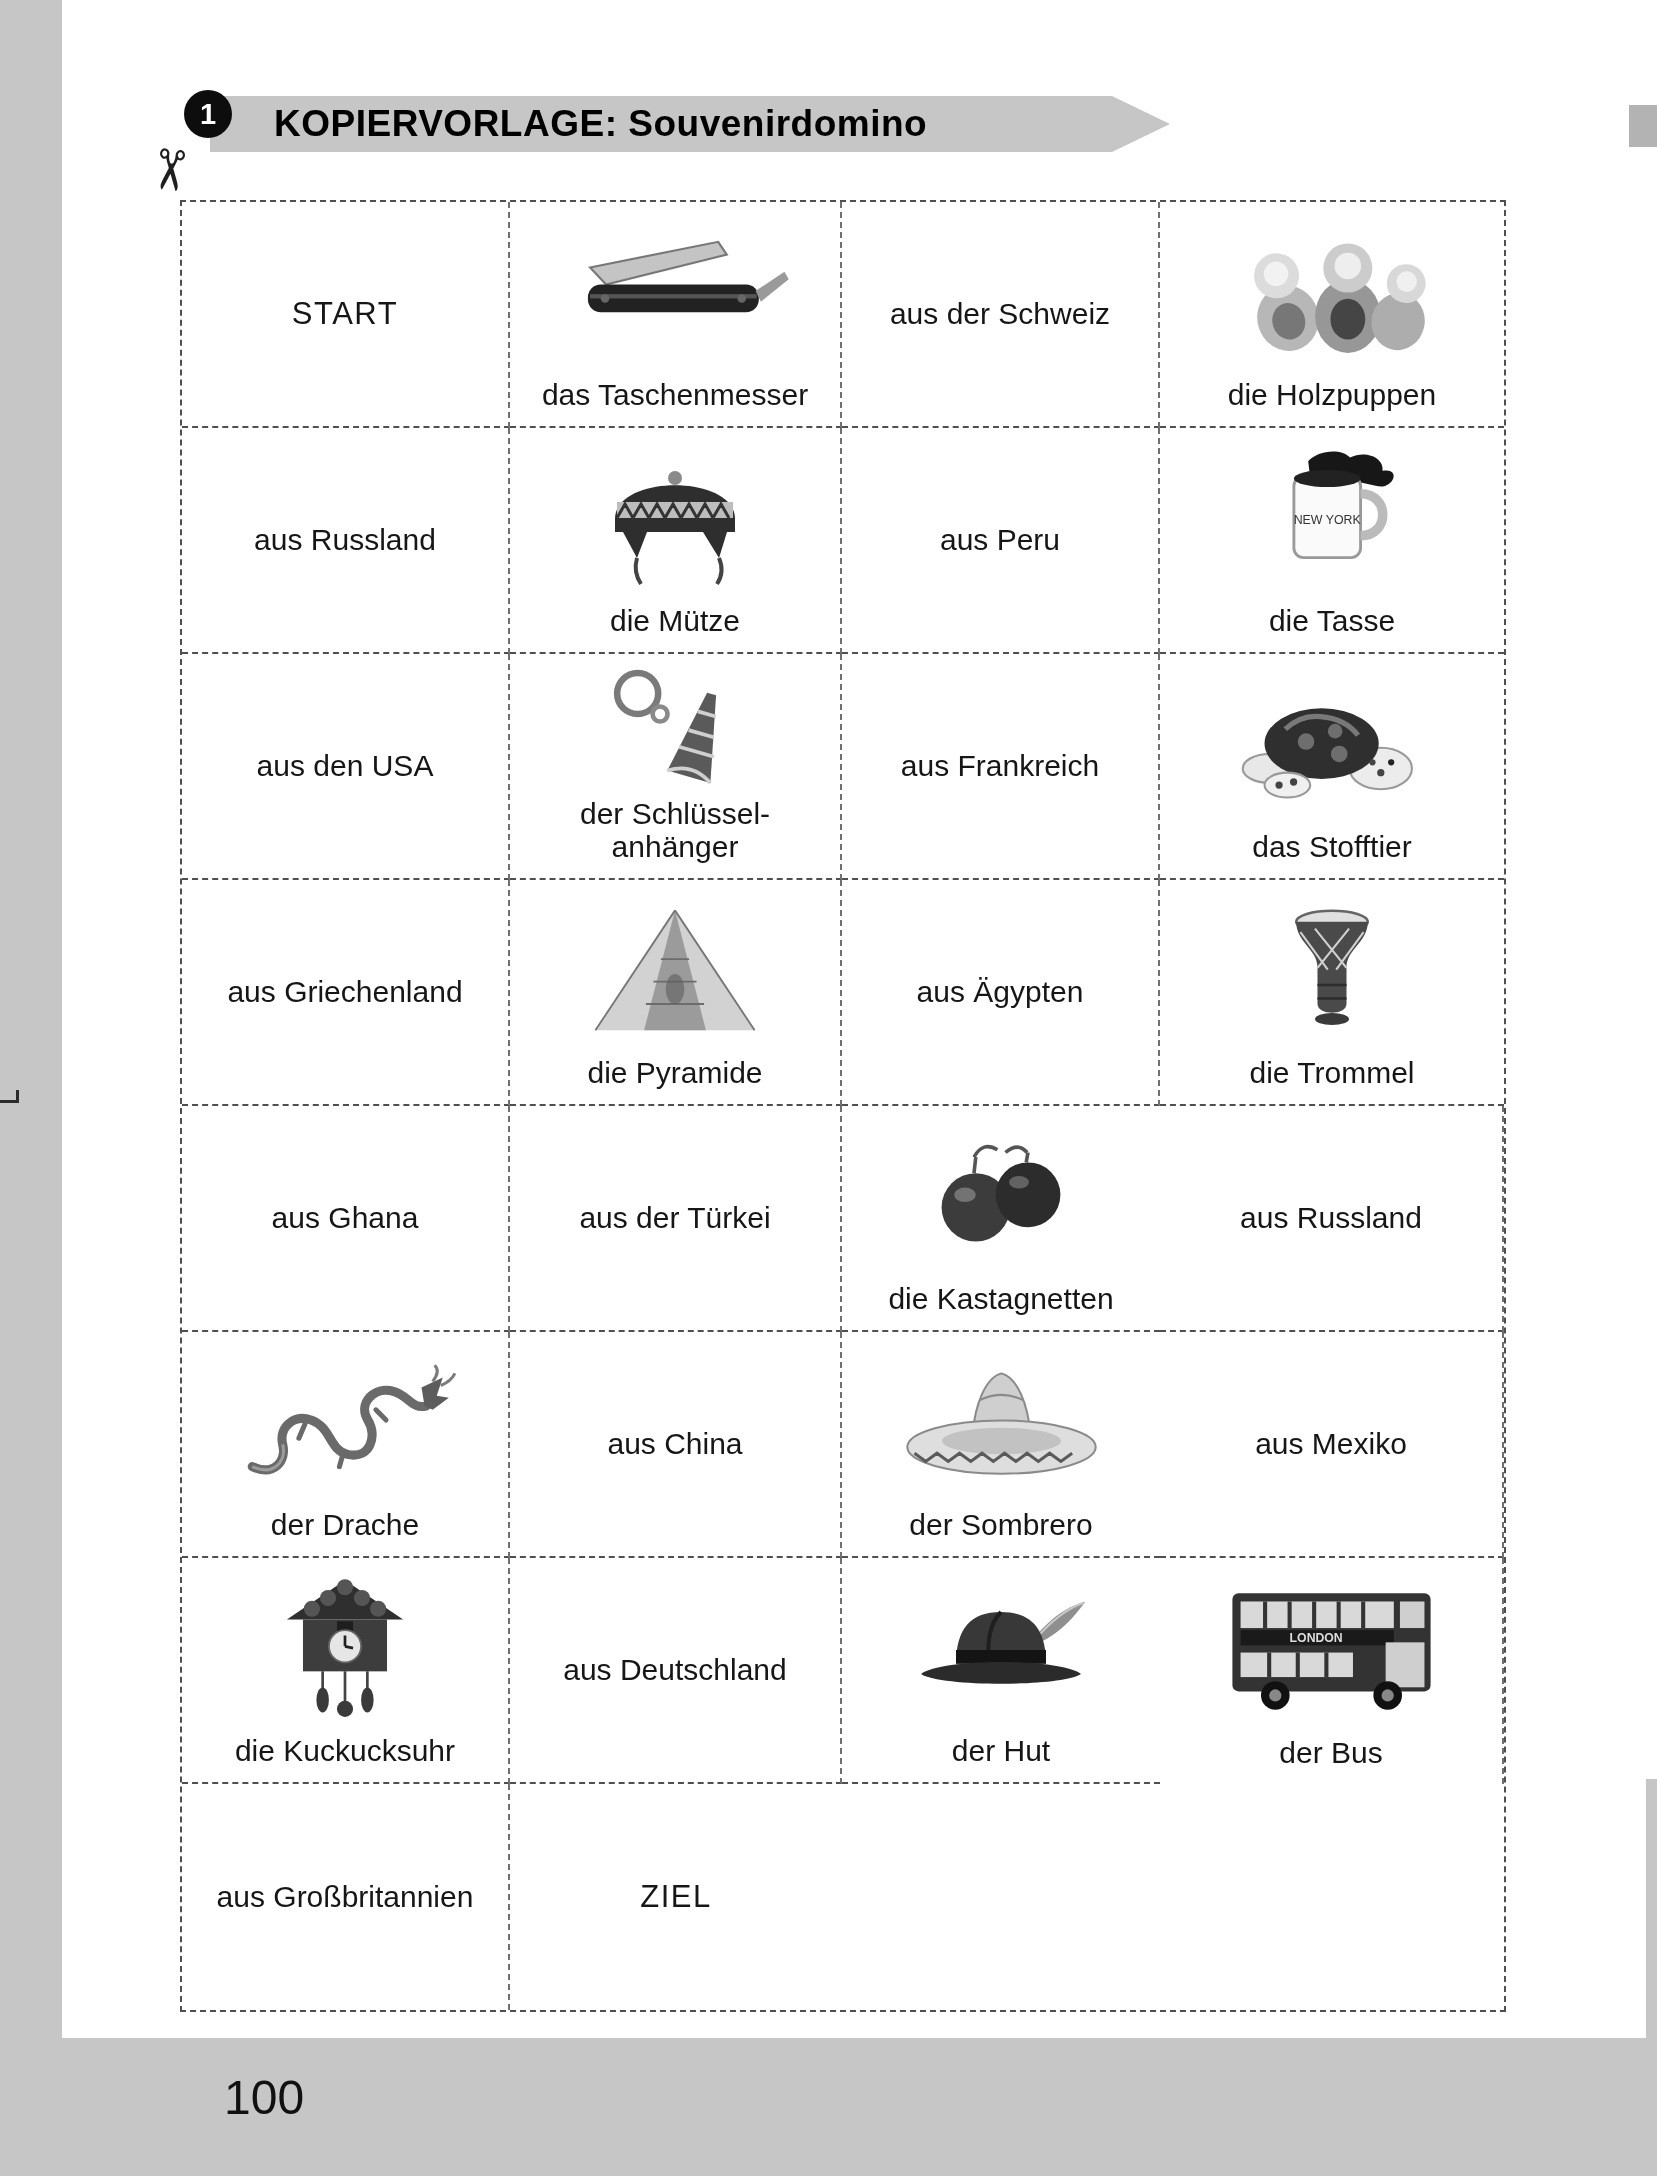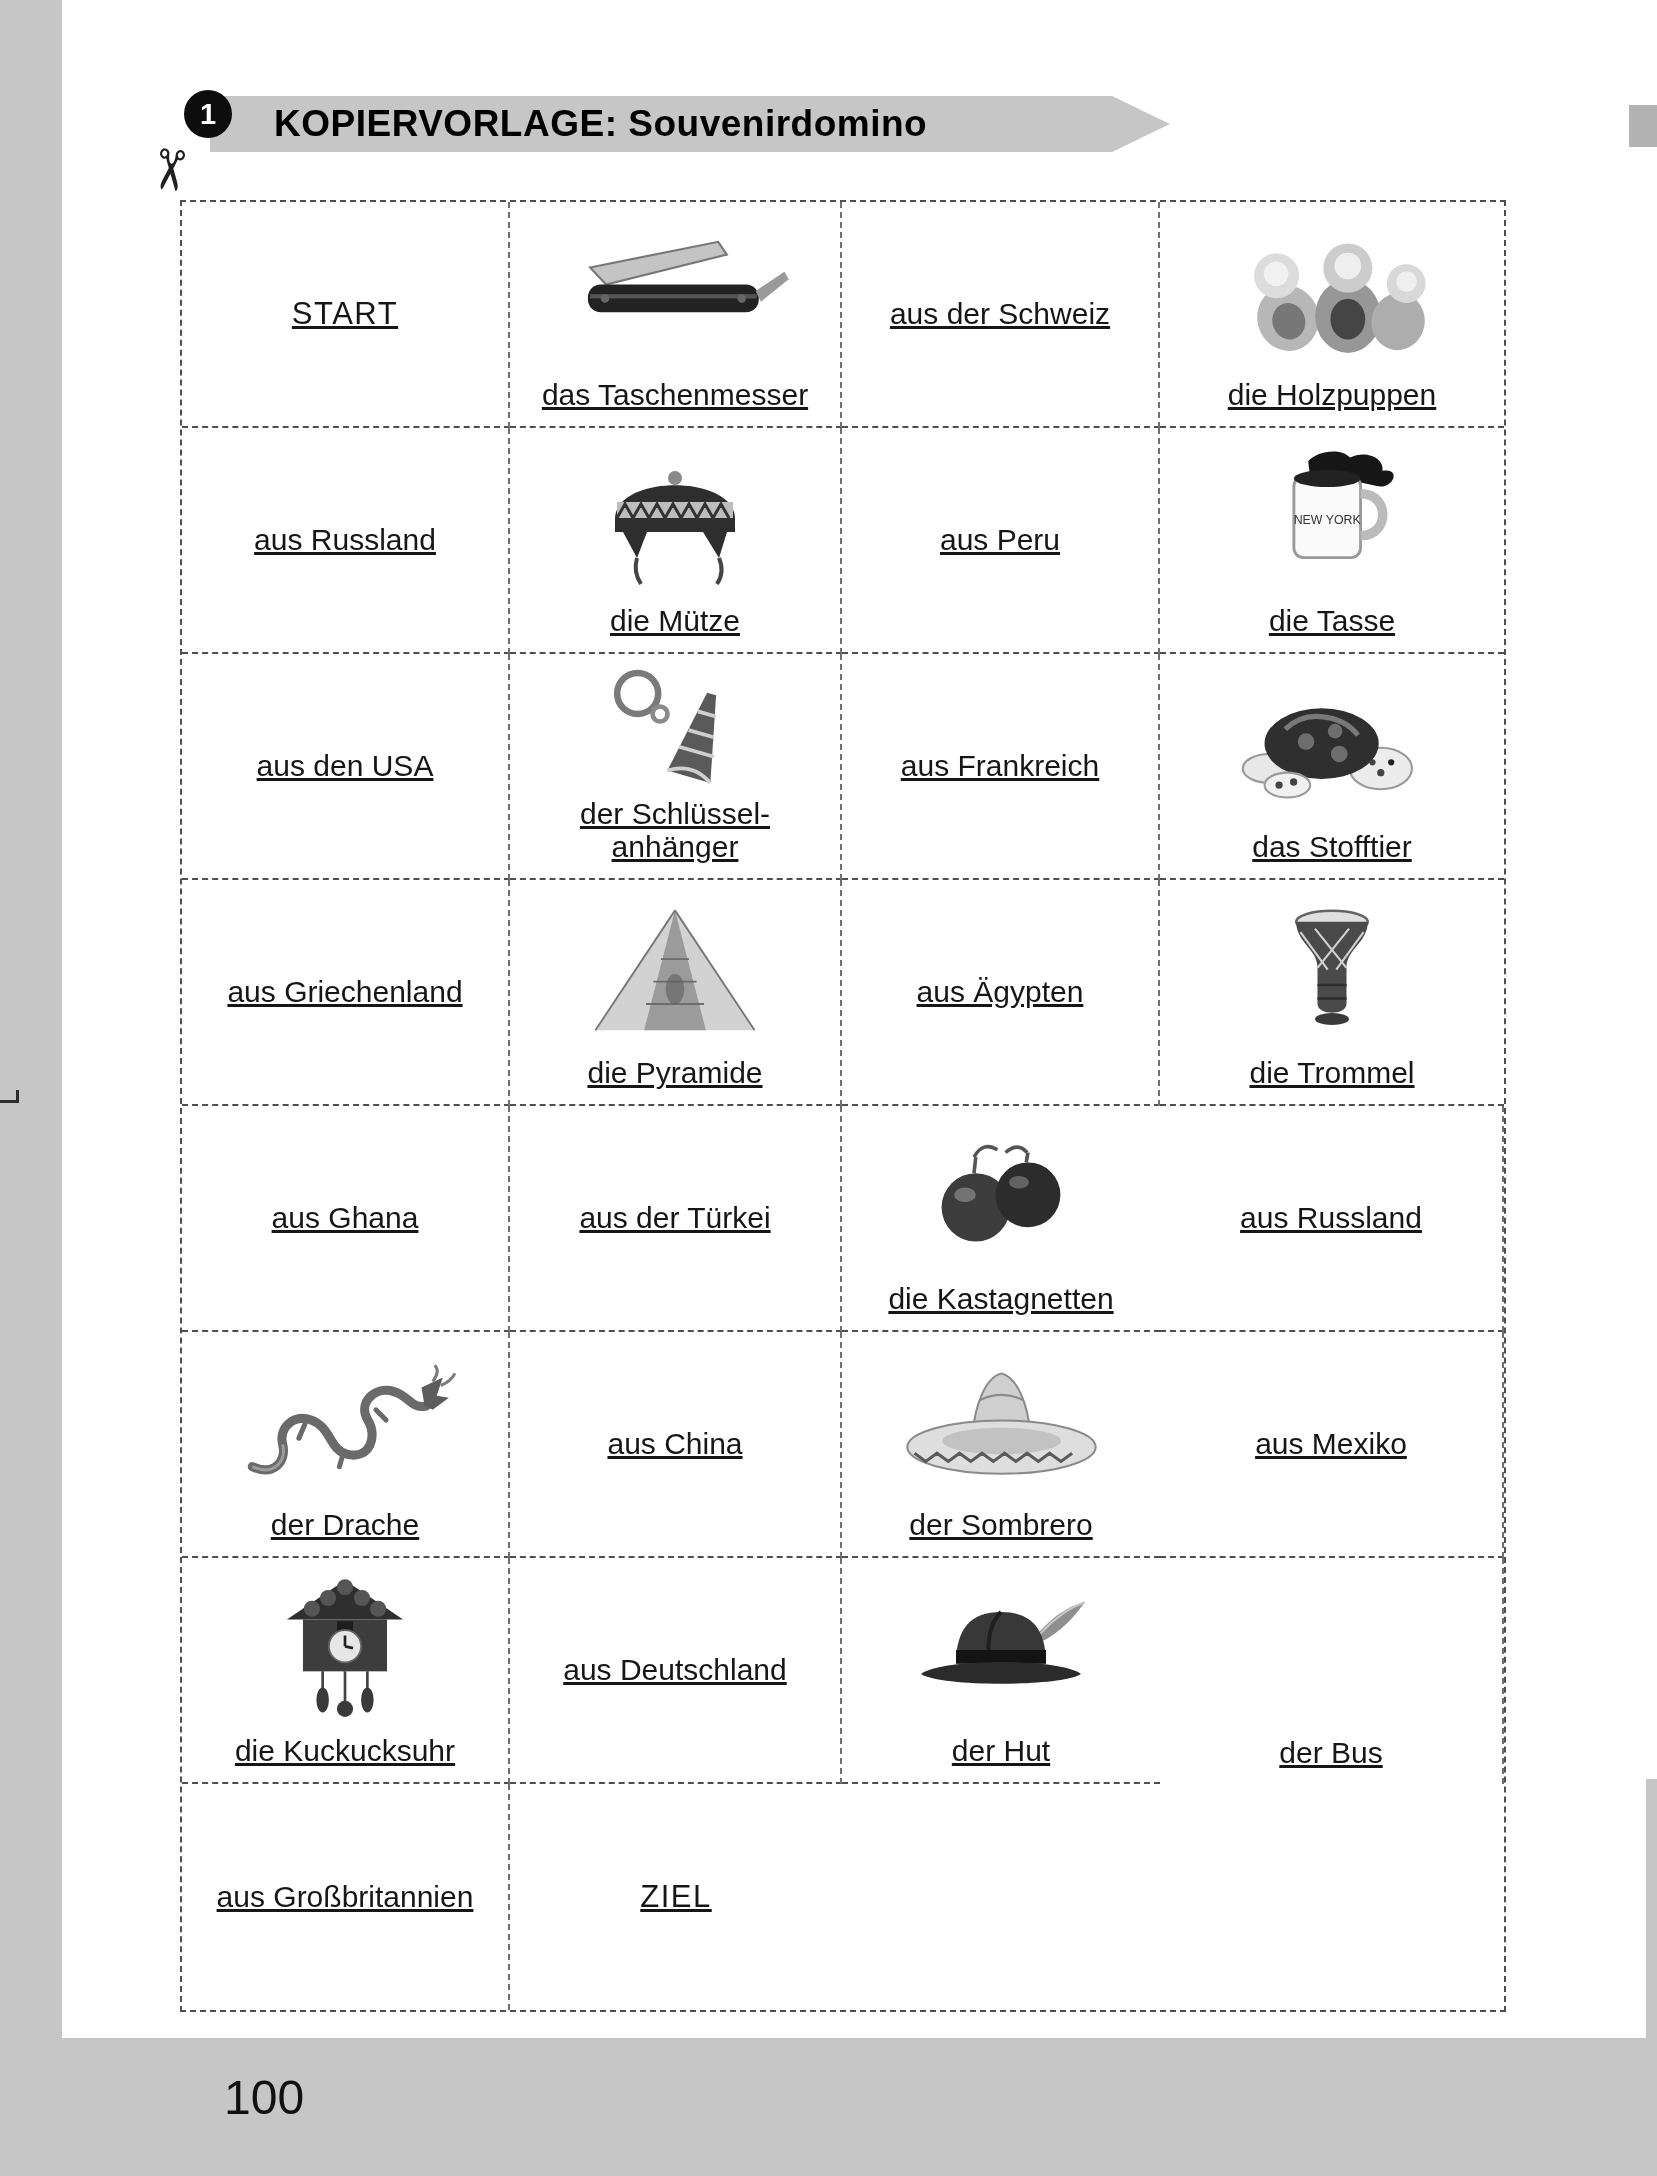--- a/index.html
+++ b/index.html
@@ -31,21 +31,21 @@
 
   .grid{
     position:absolute;left:180px;top:200px;width:1322px;
     border:2px dashed #4f4f4f;box-sizing:content-box;
     display:grid;grid-template-columns:328px 332px 318px 1fr;grid-auto-rows:226px;
     background:#fff;
   }
   .cell{
     border-right:2px dashed #6f6f6f;border-bottom:2px dashed #4f4f4f;
     box-sizing:border-box;display:flex;flex-direction:column;
-    align-items:center;justify-content:center;overflow:hidden;text-decoration:underline;
+    align-items:center;justify-content:center;overflow:hidden;
   }
   .cell.c4{border-right:none;}
   .cell.rlast{border-bottom:none;}
   .text-cell span{font-size:30px;color:#161616;text-align:center;padding:0 10px;}
   .text-cell.emphasis span{font-size:31px;letter-spacing:1.5px;}
   .image-cell{justify-content:flex-end;padding-bottom:10px;}
   .icon-holder{flex:1 1 auto;display:flex;align-items:center;justify-content:center;padding-top:8px;min-height:0;}
   .icon-holder svg{max-height:152px;max-width:250px;}
   .caption{font-size:30px;color:#161616;white-space:pre-line;text-align:center;line-height:1.12;padding:2px 4px 4px;}
 </style>
@@ -297,20 +297,37 @@
             <path d="M132 58 C152 34 168 24 182 19" stroke="#c9c9c9" stroke-width="2" fill="none"></path>
             <path d="M55 80 C55 44 70 28 100 28 C130 28 145 44 145 80 Z" fill="#383838"></path>
             <path d="M100 28 C88 40 86 58 88 78" stroke="#1f1f1f" stroke-width="4" fill="none"></path>
             <rect x="55" y="66" width="90" height="13" fill="#141414"></rect>
             <path d="M20 90 C40 74 160 74 180 90 C160 103 40 103 20 90 Z" fill="#2b2b2b"></path>
           </svg>
         </div>
         <div class="caption">der Hut</div>
       </div>
       <div class="cell rlast image-cell">
+        <div class="icon-holder">
+          <svg viewBox="0 0 230 140" width="235">
+            <rect x="18" y="14" width="194" height="96" rx="6" fill="#333"></rect>
+            <rect x="26" y="22" width="150" height="26" fill="#d9d9d9"></rect>
+            <path d="M50 22 v26 M74 22 v26 M98 22 v26 M122 22 v26 M146 22 v26" stroke="#333" stroke-width="4"></path>
+            <rect x="182" y="22" width="24" height="26" fill="#cfcfcf"></rect>
+            <rect x="26" y="50" width="150" height="15" fill="#1a1a1a"></rect>
+            <text x="100" y="62" text-anchor="middle" font-size="12" font-weight="bold" fill="#dddddd" font-family="Liberation Sans, sans-serif">LONDON</text>
+            <rect x="26" y="72" width="110" height="24" fill="#d9d9d9"></rect>
+            <path d="M54 72 v24 M82 72 v24 M110 72 v24" stroke="#333" stroke-width="4"></path>
+            <rect x="168" y="62" width="38" height="44" fill="#cfcfcf"></rect>
+            <circle cx="60" cy="114" r="14" fill="#111"></circle>
+            <circle cx="60" cy="114" r="6" fill="#888"></circle>
+            <circle cx="170" cy="114" r="14" fill="#111"></circle>
+            <circle cx="170" cy="114" r="6" fill="#888"></circle>
+          </svg>
+        </div>
         <div class="caption">der Bus</div>
       </div>
       <div class="cell rlast text-cell">
         <span>aus Großbritannien</span>
       </div>
       <div class="cell c4 rlast text-cell emphasis">
         <span>ZIEL</span>
       </div>
     </div>
 

